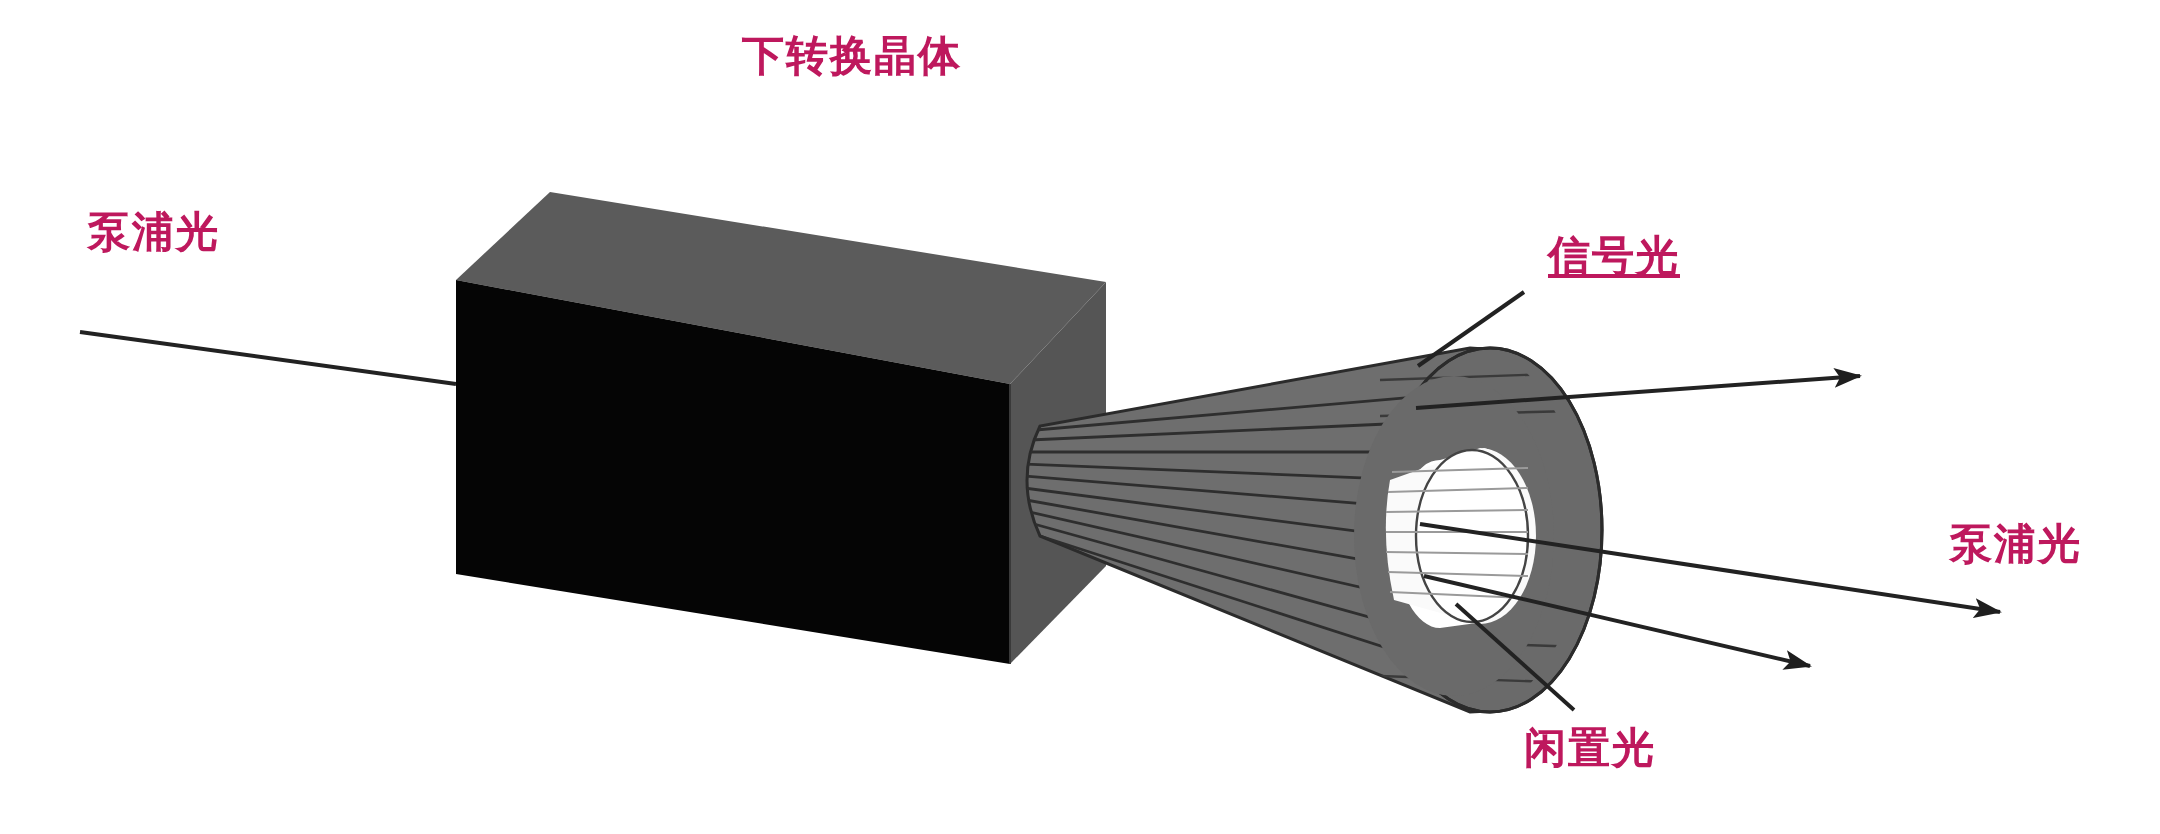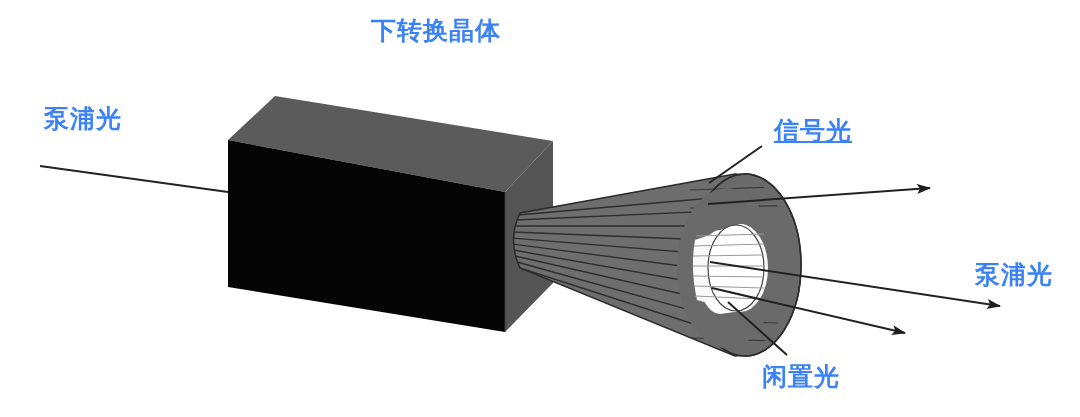--- a/index.html
+++ b/index.html
@@ -2,22 +2,22 @@
 <html><head>
   <meta charset="utf-8">
   <style>
     html, body { margin: 0; padding: 0; background: #ffffff; }
     body { width: 1080px; height: 417px; position: relative; overflow: hidden; }
     .canvas { position: absolute; left: 0; top: 0; width: 1080px; height: 417px; }
     .label {
       position: absolute;
       font-family: "DejaVu Sans", sans-serif;
       font-weight: bold;
-      font-size: 25px;
-      color: #3b82f6;
+      font-size: 21px;
+      color: #be185d;
       letter-spacing: 1px;
       white-space: nowrap;
     }
     #lbl-crystal { left: 371px; top: 14px; }
     #lbl-pump-in { left: 44px; top: 102px; }
     #lbl-signal { left: 774px; top: 114px; text-decoration: underline; }
     #lbl-pump-out { left: 975px; top: 258px; }
     #lbl-idler { left: 762px; top: 360px; text-align: right; }
   </style>
 </head>

